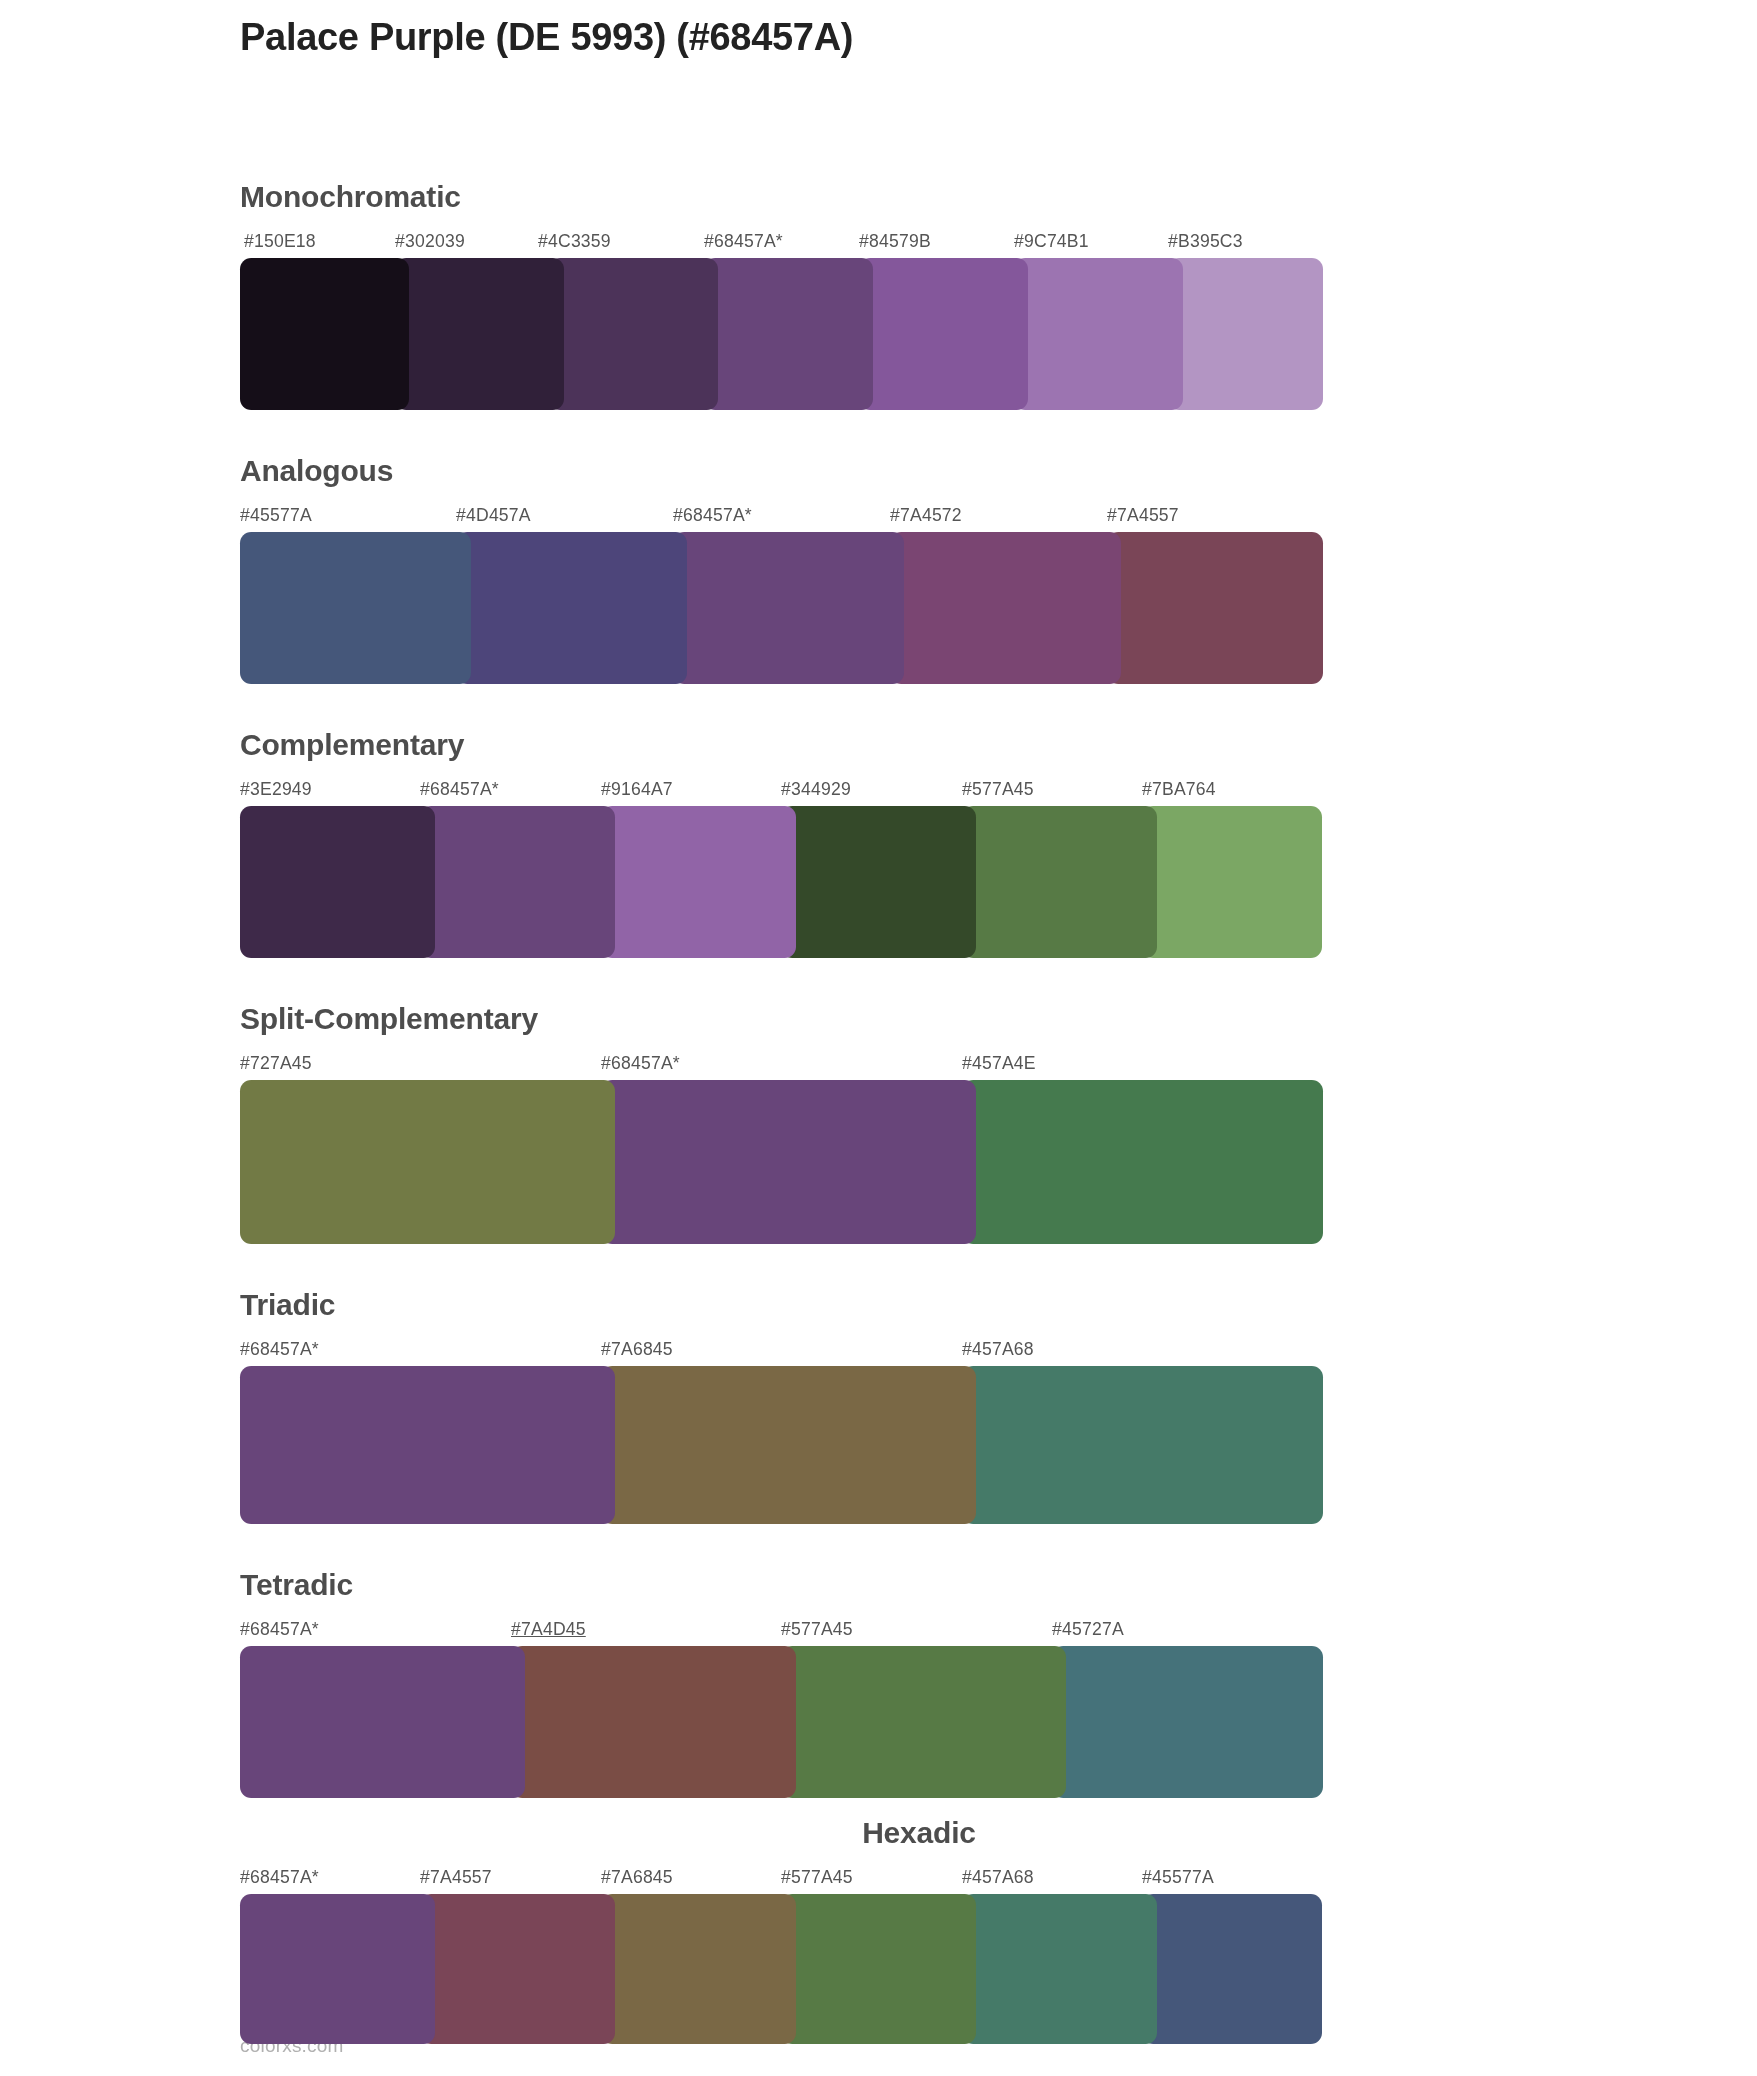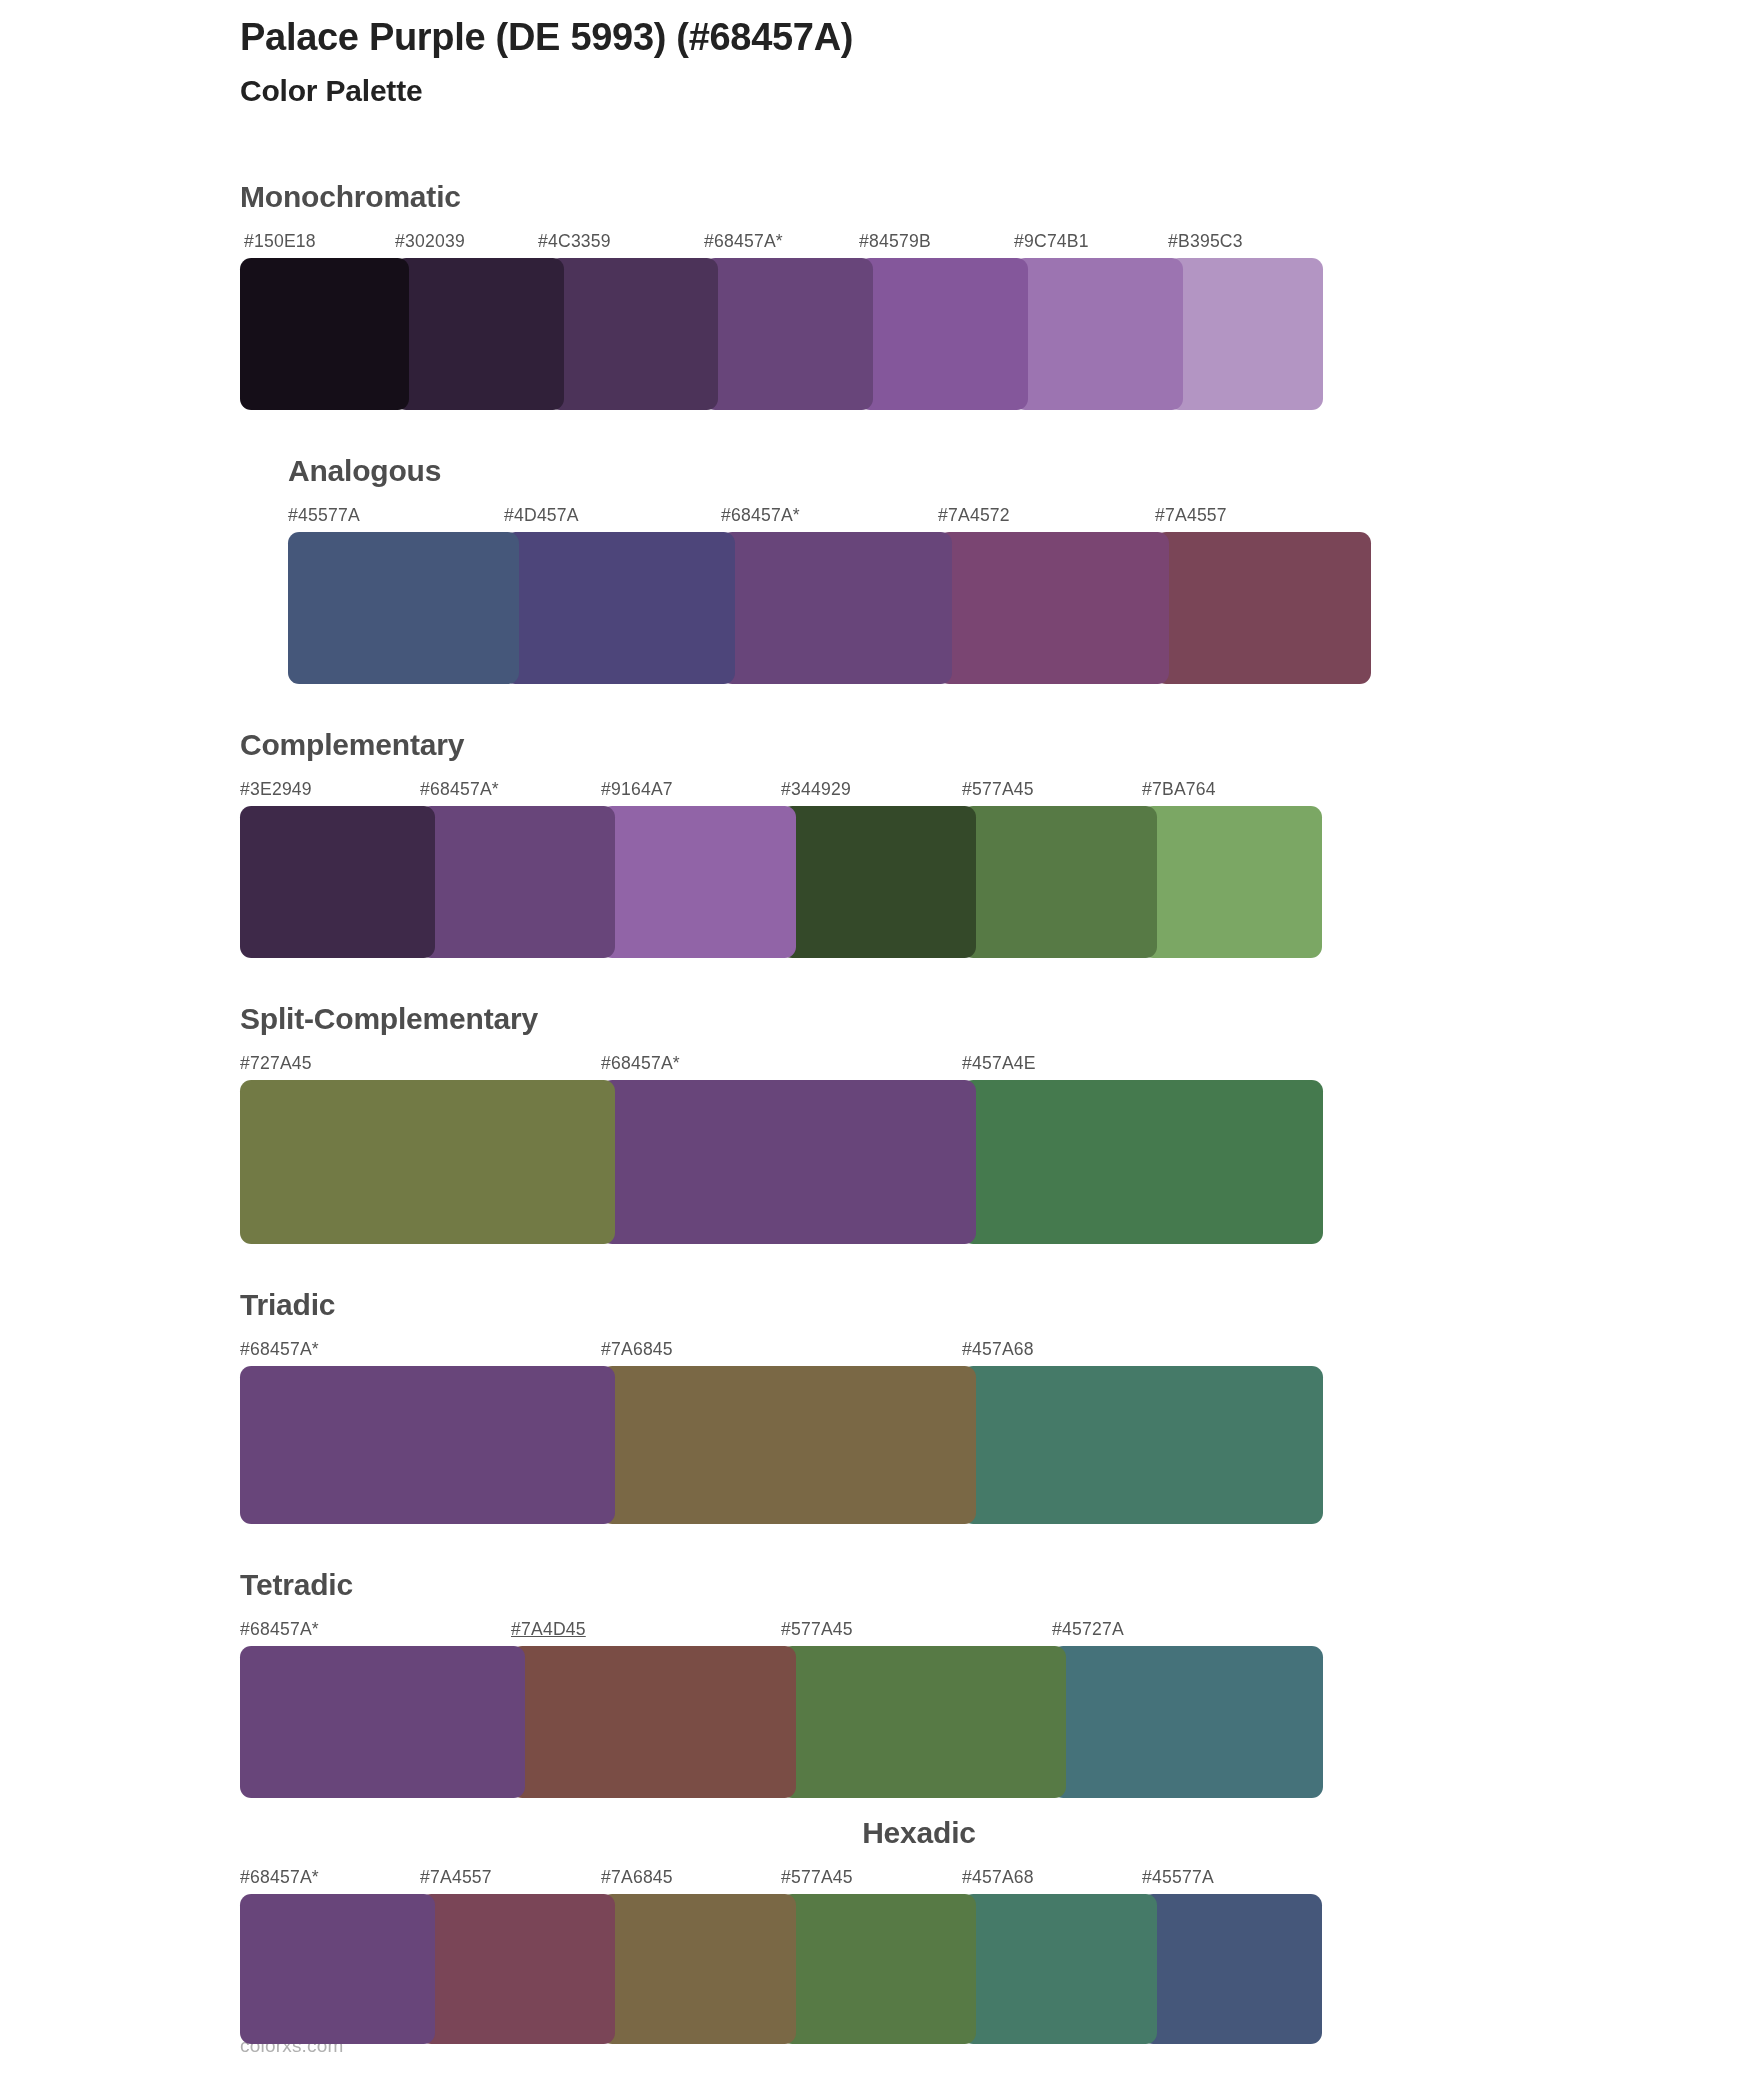--- a/index.html
+++ b/index.html
@@ -109,21 +109,20 @@
     white-space: nowrap;
   }
 </style>
 </head>
 <body>
 
 <div class="page">
 
   <div class="header">
     <h1 class="page-title">Palace Purple (DE 5993) (#68457A)</h1>
-    <h2 class="page-subtitle">Color Palette</h2>
   </div>
 
   <div class="sections" id="sections-container">
       <div class="section">
         <div class="section-title">Monochromatic</div>
         <div class="labels-row">
           <span class="swatch-label" style="left: 4px;">#150E18</span>
           <span class="swatch-label" style="left: 155px;">#302039</span>
           <span class="swatch-label" style="left: 298px;">#4C3359</span>
           <span class="swatch-label" style="left: 464px;">#68457A*</span>
@@ -134,21 +133,21 @@
         <div class="swatch-row" style="height: 152px;">
           <div class="swatch" title="#150E18" style="left: 0px; width: 169px; height: 152px; background: rgb(21, 14, 24); z-index: 7;"></div>
           <div class="swatch" title="#302039" style="left: 155px; width: 169px; height: 152px; background: rgb(48, 32, 57); z-index: 6;"></div>
           <div class="swatch" title="#4C3359" style="left: 309px; width: 169px; height: 152px; background: rgb(76, 51, 89); z-index: 5;"></div>
           <div class="swatch" title="#68457A*" style="left: 464px; width: 169px; height: 152px; background: rgb(104, 69, 122); z-index: 4;"></div>
           <div class="swatch" title="#84579B" style="left: 619px; width: 169px; height: 152px; background: rgb(132, 87, 155); z-index: 3;"></div>
           <div class="swatch" title="#9C74B1" style="left: 774px; width: 169px; height: 152px; background: rgb(156, 116, 177); z-index: 2;"></div>
           <div class="swatch" title="#B395C3" style="left: 928px; width: 155px; height: 152px; background: rgb(179, 149, 195); z-index: 1;"></div>
         </div>
       </div>
-      <div class="section" style="margin-top: 46px; margin-left: 48px;">
+      <div class="section" style="margin-top: 46px;">
         <div class="section-title">Analogous</div>
         <div class="labels-row">
           <span class="swatch-label" style="left: 0px;">#45577A</span>
           <span class="swatch-label" style="left: 216px;">#4D457A</span>
           <span class="swatch-label" style="left: 433px;">#68457A*</span>
           <span class="swatch-label" style="left: 650px;">#7A4572</span>
           <span class="swatch-label" style="left: 867px;">#7A4557</span>
         </div>
         <div class="swatch-row" style="height: 152px;">
           <div class="swatch" title="#45577A" style="left: 0px; width: 231px; height: 152px; background: rgb(69, 87, 122); z-index: 5;"></div>

